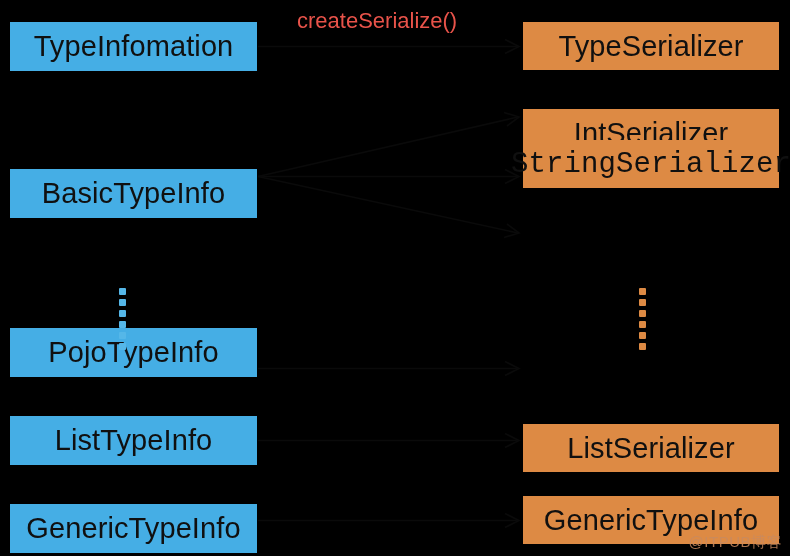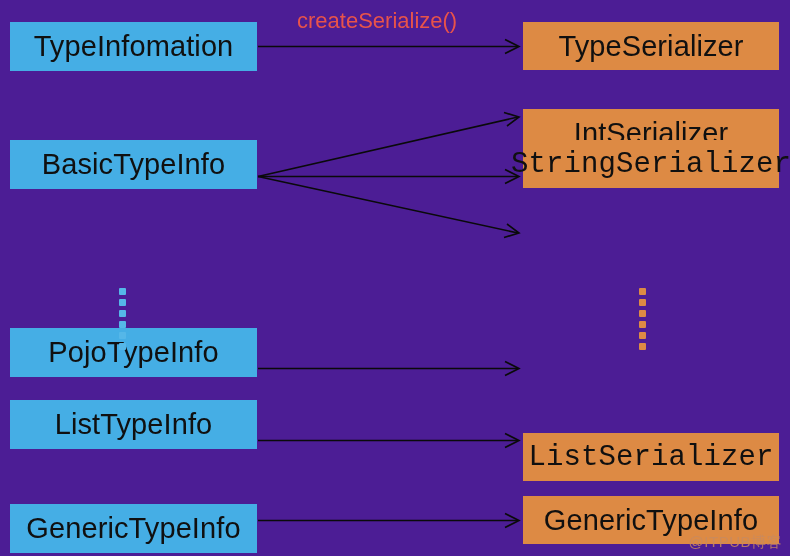--- a/index.html
+++ b/index.html
@@ -7,21 +7,21 @@
     padding: 0;
     background: #ffffff;
   }
   body {
     font-family: "Liberation Sans", sans-serif;
   }
   #canvas {
     position: relative;
     width: 790px;
     height: 556px;
-    background: #4c1d95;
+    background: #000000;
     overflow: hidden;
   }
   .node {
     position: absolute;
     display: flex;
     align-items: center;
     justify-content: center;
     font-size: 29px;
     line-height: 1;
     color: #101010;
@@ -130,29 +130,29 @@
       <path d="M505,513.5 L519,520.5 L505,527.5"></path>
     </g>
   </svg>
 
   <div class="edge-label" style="left:297px; top:10px;">createSerialize()</div>
 
   <div class="node left lbox" style="top:22px;">
     <span>TypeInfomation</span>
   </div>
 
-  <div class="node left lbox" style="top:140px;">
+  <div class="node left lbox" style="top:169px;">
     <span>BasicTypeInfo</span>
   </div>
 
   <div class="node left lbox" style="top:328px;">
     <span>PojoTypeInfo</span>
   </div>
 
-  <div class="node left lbox" style="top:400px;">
+  <div class="node left lbox" style="top:416px;">
     <span>ListTypeInfo</span>
   </div>
 
   <div class="node left lbox" style="top:496px;margin-top:8px;">
     <span>GenericTypeInfo</span>
   </div>
 
   <div class="node right rbox" style="top:22px;">
     <span>TypeSerializer</span>
   </div>
@@ -160,21 +160,21 @@
   <div class="node right rbox" style="top:93px;margin-top:16px;">
     <span>IntSerializer</span>
   </div>
 
   <div class="node right rbox" style="top:140px;font-family:Liberation Mono, monospace;">
     <span>StringSerializer</span>
   </div>
 
 
 
-  <div class="node right rbox" style="top:433px;font-family:Liberation Mono, monospace;">
+  <div class="node right rbox" style="top:424px;">
     <span>ListSerializer</span>
   </div>
 
   <div class="node right rbox" style="top:496px;">
     <span>GenericTypeInfo</span>
   </div>
 
   <div class="dots blue" style="left:118px; top:288px;">
     <i></i>
     <i></i>

